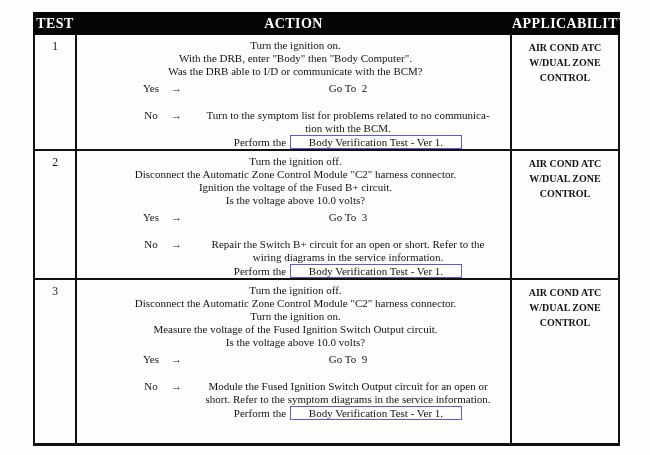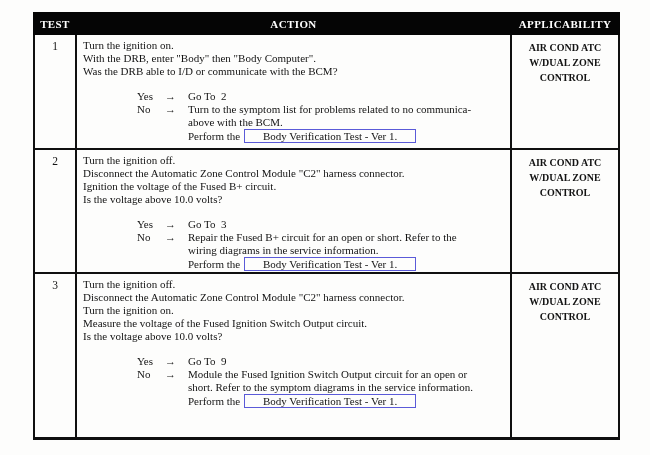--- a/index.html
+++ b/index.html
@@ -20,31 +20,32 @@
     border: 2px solid #101010;
     border-bottom-width: 3px;
   }
   col.c-test { width: 42px; }
   col.c-action { width: 435px; }
   col.c-app { width: 108px; }
   thead th {
     background: #050505;
     color: #ffffff;
     height: 19px;
-    font-size: 11px;
+    font-size: 14px;
     font-weight: bold;
     letter-spacing: 0.4px;
     text-align: center;
     padding: 0;
     border: 2px solid #050505;
   }
   tbody td {
     border: 2px solid #101010;
     vertical-align: top;
     overflow: hidden;
+    text-align: center;
   }
   tbody tr:nth-child(1) { height: 115px; }
   tbody tr:nth-child(2) { height: 124px; }
   tbody tr:nth-child(3) { height: 165px; }
   td.cell-test {
     text-align: center;
     font-size: 11.5px;
     padding-top: 5px;
   }
   td.cell-action {
@@ -58,22 +59,22 @@
     font-weight: bold;
     line-height: 15px;
     padding-top: 5px;
   }
   .line { white-space: pre; }
   .branch {
     display: flex;
     align-items: flex-start;
     margin-left: 54px;
   }
-  .branch-yes { margin-top: 12px; }
-  .branch-no { }
+  .branch-yes { margin-top: 4px; }
+  .branch-no { margin-top: 14px; }
   .branch-label { width: 28px; flex: 0 0 28px; }
   .arrow { width: 23px; flex: 0 0 23px; font-size: 11px; }
   .branch-text { flex: 1 1 auto; }
   .perform-line { white-space: pre; }
   .link-box {
     display: inline-block;
     border: 1px solid #5a5ad8;
     padding: 0 18px;
     margin-left: 1px;
     line-height: 12px;
@@ -110,21 +111,21 @@
         <div class="branch-text">
               <div class="line">Go To  2</div>
             </div>
       </div>
       <div class="branch branch-no">
         <span class="branch-label">No</span>
         <span class="arrow">→</span>
         <div class="branch-text">
           <div>
                 <div class="line">Turn to the symptom list for problems related to no communica-</div>
-                <div class="line">above with the BCM.</div>
+                <div class="line">tion with the BCM.</div>
               </div>
           <div class="perform-line"><span>Perform the</span><span> </span><span class="link-box">Body Verification Test - Ver 1.</span></div>
         </div>
       </div>
     </td>
     <td class="cell-app">
           <div class="line">AIR COND ATC</div>
           <div class="line">W/DUAL ZONE</div>
           <div class="line">CONTROL</div>
         </td>
@@ -144,21 +145,21 @@
         <span class="arrow">→</span>
         <div class="branch-text">
               <div class="line">Go To  3</div>
             </div>
       </div>
       <div class="branch branch-no">
         <span class="branch-label">No</span>
         <span class="arrow">→</span>
         <div class="branch-text">
           <div>
-                <div class="line">Repair the Fused B+ circuit for an open or short. Refer to the</div>
+                <div class="line">Repair the Switch B+ circuit for an open or short. Refer to the</div>
                 <div class="line">wiring diagrams in the service information.</div>
               </div>
           <div class="perform-line"><span>Perform the</span><span> </span><span class="link-box">Body Verification Test - Ver 1.</span></div>
         </div>
       </div>
     </td>
     <td class="cell-app">
           <div class="line">AIR COND ATC</div>
           <div class="line">W/DUAL ZONE</div>
           <div class="line">CONTROL</div>

